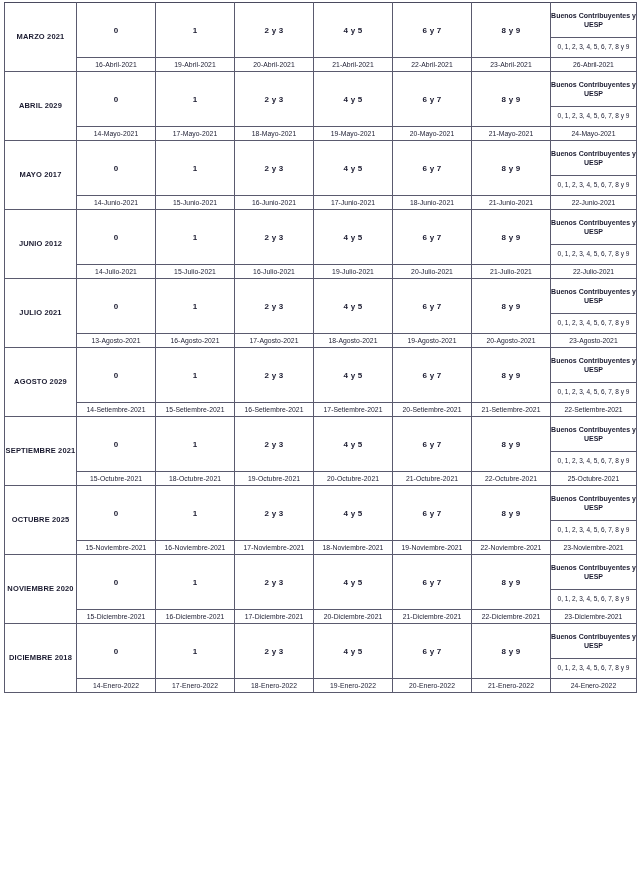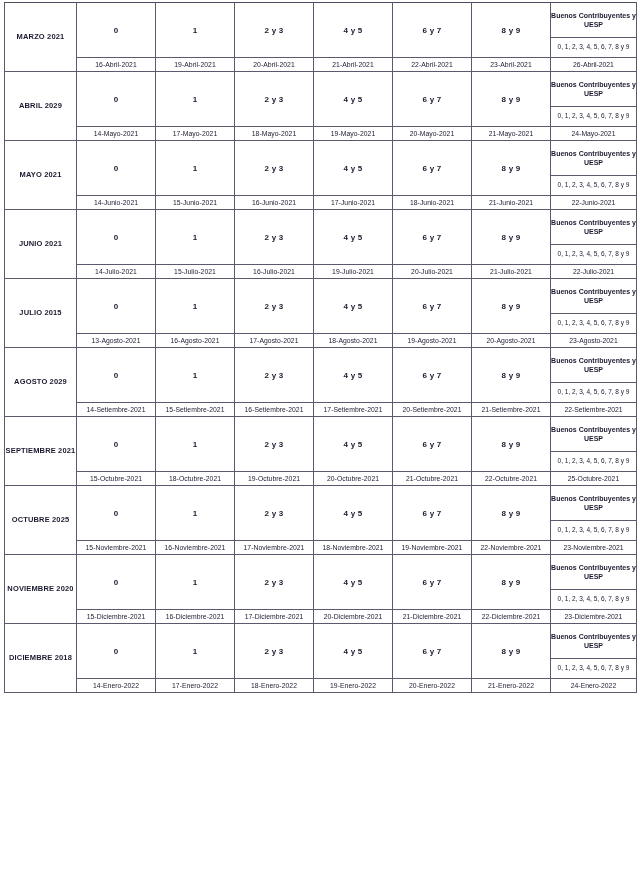--- a/index.html
+++ b/index.html
@@ -152,21 +152,21 @@
         <tr>
           <td class="date-cell">14-Mayo-2021</td>
           <td class="date-cell">17-Mayo-2021</td>
           <td class="date-cell">18-Mayo-2021</td>
           <td class="date-cell">19-Mayo-2021</td>
           <td class="date-cell">20-Mayo-2021</td>
           <td class="date-cell">21-Mayo-2021</td>
           <td class="bc-date">24-Mayo-2021</td>
         </tr>
         <tr class="block-start">
-          <td class="month-cell" rowspan="3">MAYO 2021</td>
+          <td class="month-cell" rowspan="3">MAYO 2017</td>
           <td class="digit-cell" rowspan="2">0</td>
           <td class="digit-cell" rowspan="2">1</td>
           <td class="digit-cell" rowspan="2">2 y 3</td>
           <td class="digit-cell" rowspan="2">4 y 5</td>
           <td class="digit-cell" rowspan="2">6 y 7</td>
           <td class="digit-cell" rowspan="2">8 y 9</td>
           <td class="bc-head">Buenos Contribuyentes y UESP</td>
         </tr>
         <tr>
           <td class="bc-digits">0, 1, 2, 3, 4, 5, 6, 7, 8 y 9</td>
@@ -174,21 +174,21 @@
         <tr>
           <td class="date-cell">14-Junio-2021</td>
           <td class="date-cell">15-Junio-2021</td>
           <td class="date-cell">16-Junio-2021</td>
           <td class="date-cell">17-Junio-2021</td>
           <td class="date-cell">18-Junio-2021</td>
           <td class="date-cell">21-Junio-2021</td>
           <td class="bc-date">22-Junio-2021</td>
         </tr>
         <tr class="block-start">
-          <td class="month-cell" rowspan="3">JUNIO 2021</td>
+          <td class="month-cell" rowspan="3">JUNIO 2012</td>
           <td class="digit-cell" rowspan="2">0</td>
           <td class="digit-cell" rowspan="2">1</td>
           <td class="digit-cell" rowspan="2">2 y 3</td>
           <td class="digit-cell" rowspan="2">4 y 5</td>
           <td class="digit-cell" rowspan="2">6 y 7</td>
           <td class="digit-cell" rowspan="2">8 y 9</td>
           <td class="bc-head">Buenos Contribuyentes y UESP</td>
         </tr>
         <tr>
           <td class="bc-digits">0, 1, 2, 3, 4, 5, 6, 7, 8 y 9</td>
@@ -196,21 +196,21 @@
         <tr>
           <td class="date-cell">14-Julio-2021</td>
           <td class="date-cell">15-Julio-2021</td>
           <td class="date-cell">16-Julio-2021</td>
           <td class="date-cell">19-Julio-2021</td>
           <td class="date-cell">20-Julio-2021</td>
           <td class="date-cell">21-Julio-2021</td>
           <td class="bc-date">22-Julio-2021</td>
         </tr>
         <tr class="block-start">
-          <td class="month-cell" rowspan="3">JULIO 2015</td>
+          <td class="month-cell" rowspan="3">JULIO 2021</td>
           <td class="digit-cell" rowspan="2">0</td>
           <td class="digit-cell" rowspan="2">1</td>
           <td class="digit-cell" rowspan="2">2 y 3</td>
           <td class="digit-cell" rowspan="2">4 y 5</td>
           <td class="digit-cell" rowspan="2">6 y 7</td>
           <td class="digit-cell" rowspan="2">8 y 9</td>
           <td class="bc-head">Buenos Contribuyentes y UESP</td>
         </tr>
         <tr>
           <td class="bc-digits">0, 1, 2, 3, 4, 5, 6, 7, 8 y 9</td>

